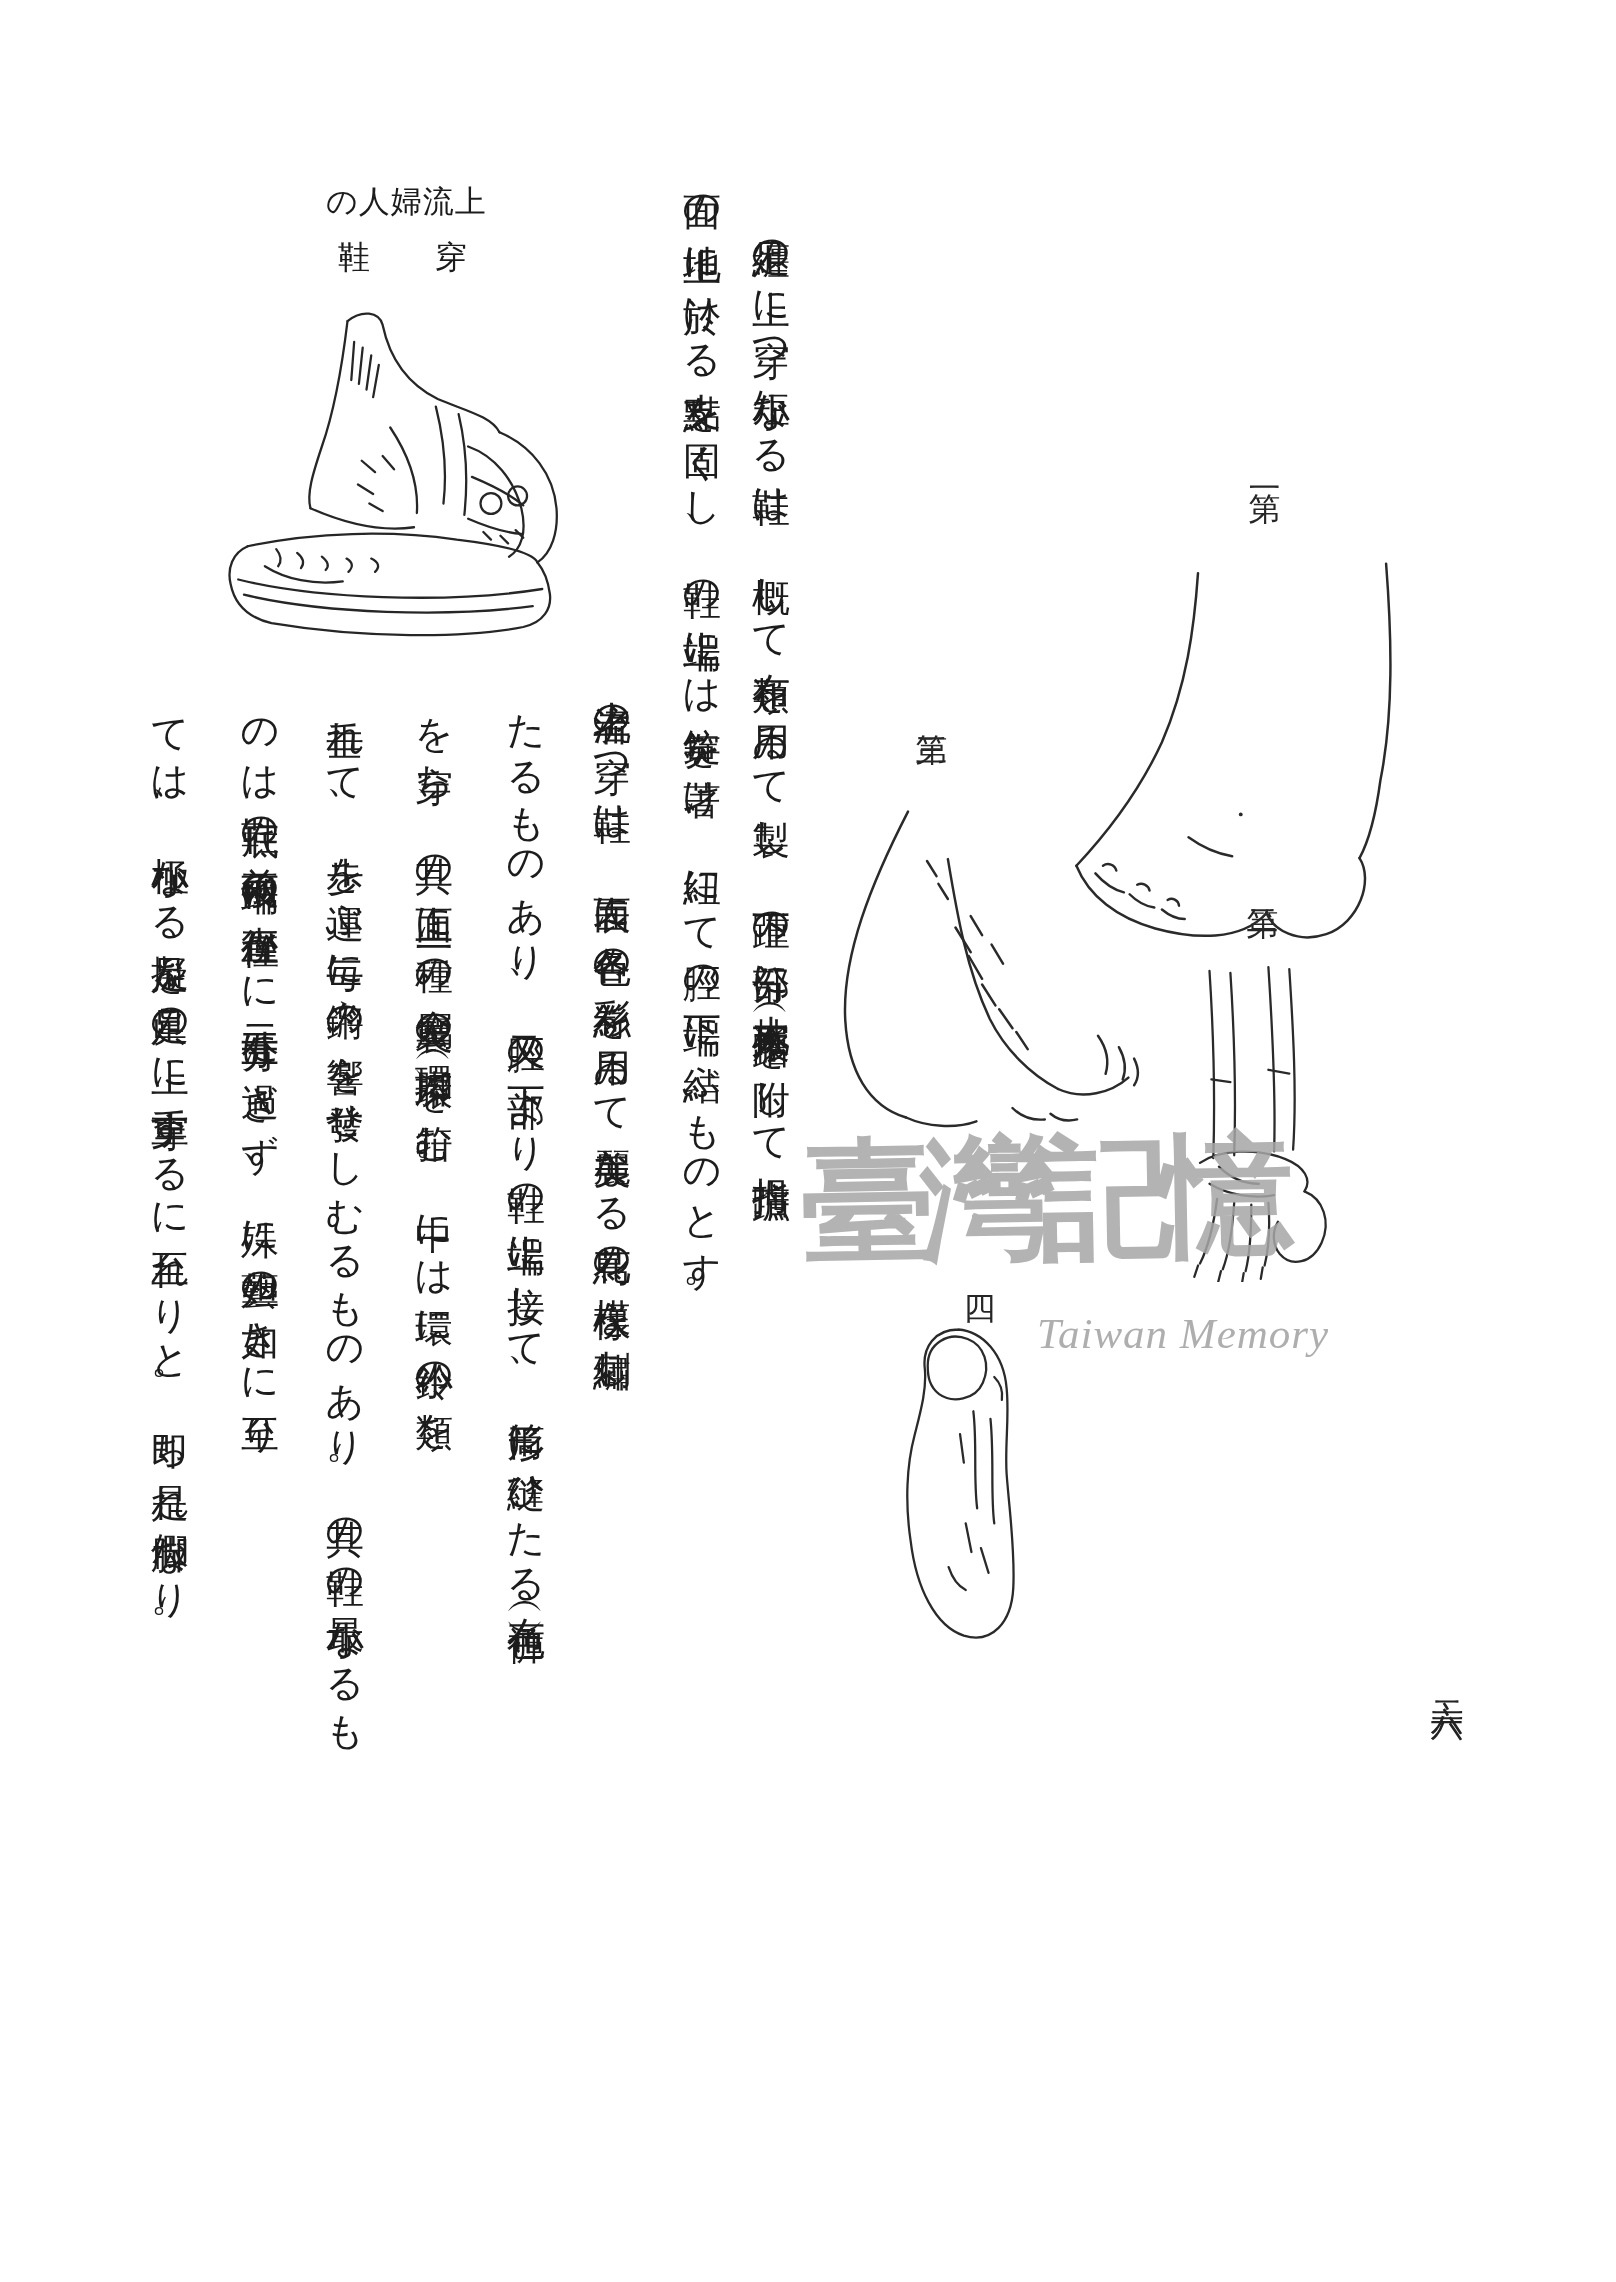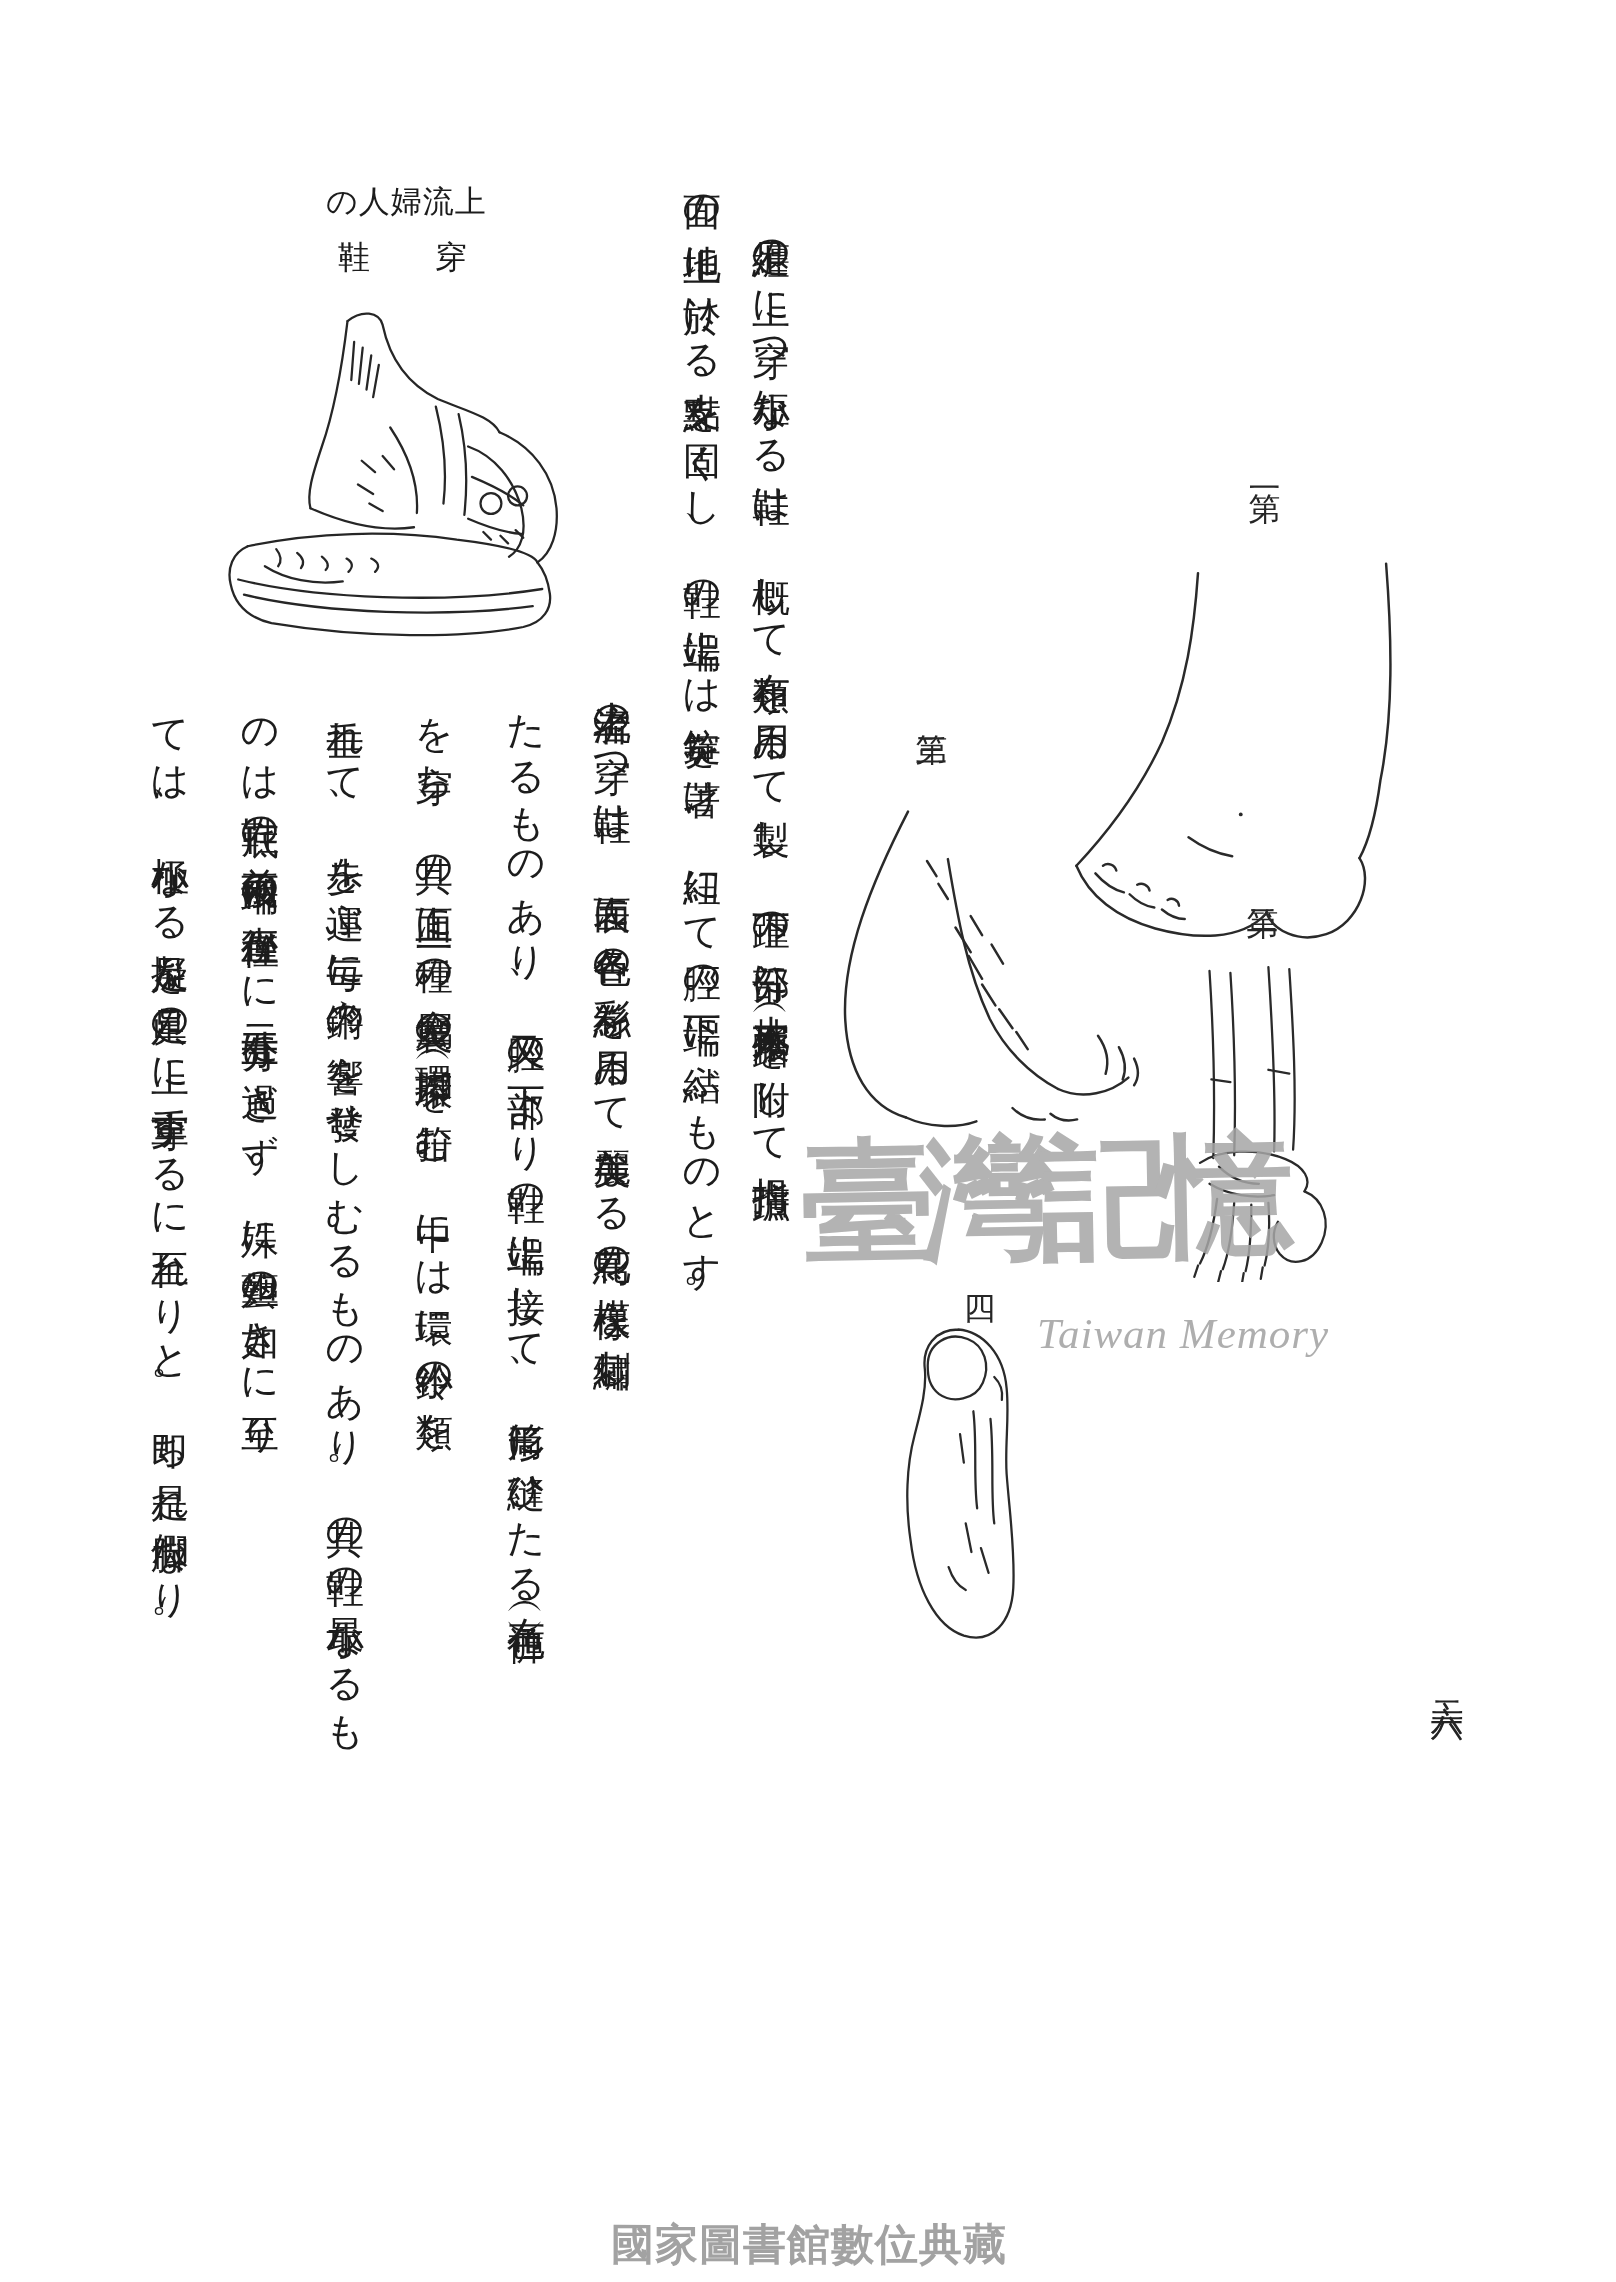--- a/index.html
+++ b/index.html
@@ -150,16 +150,15 @@
       <path d="M64,120 l4,30 M70,214 l6,30 M86,240 l8,26 M52,260 q6,18 18,24"></path>
       <path d="M100,60 q10,10 8,24"></path>
     </svg>
   </div>
 
   <div class="wm-cjk">臺灣記憶</div>
   <div class="wm-latin">Taiwan Memory</div>
 
   <div class="page-number">六二六</div>
 
-  <div class="credit">國家圖書館數位典藏</div>
 
 </div>
 
 
 </body></html>

